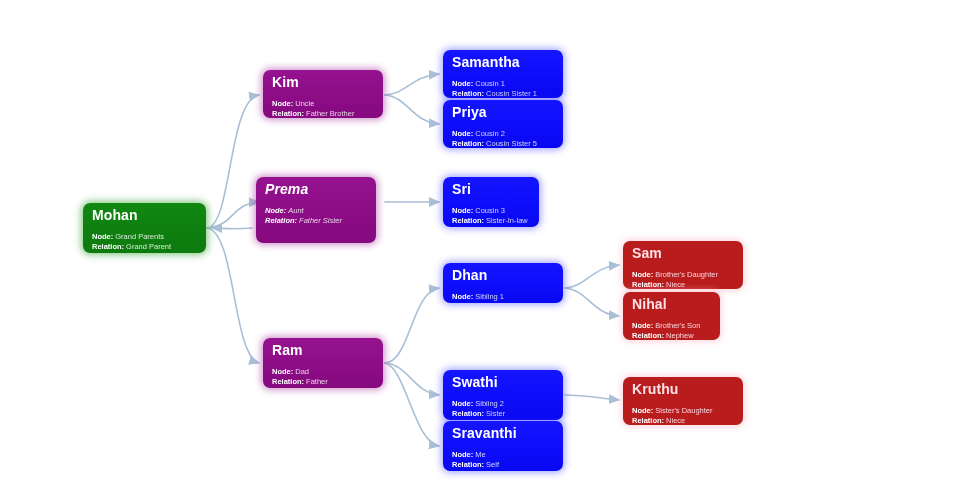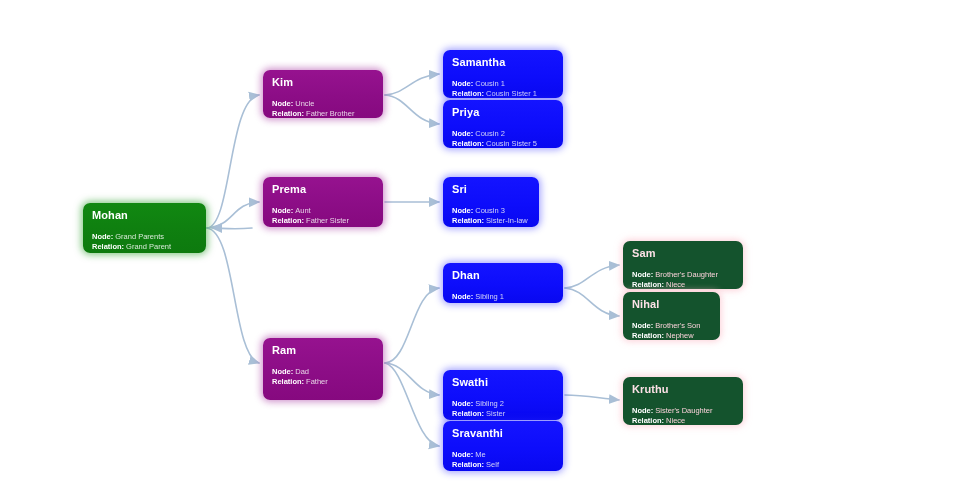--- a/index.html
+++ b/index.html
@@ -34,21 +34,21 @@
   .node {
     position: absolute;
     box-sizing: border-box;
     border-radius: 7px;
     padding: 7px 9px 8px 9px;
     color: #ffffff;
     overflow: hidden;
   }
 
   .node .node-title {
-    font-size: 11px;
+    font-size: 14px;
     font-weight: bold;
     letter-spacing: 0.1px;
     line-height: 10px;
     margin-bottom: 12px;
     color: #ffffff;
   }
 
   .node .node-row {
     font-size: 7.5px;
     line-height: 9.5px;
@@ -79,21 +79,21 @@
   }
   .kind-parent .node-val { color: #e7d4e6; }
 
   .kind-peer {
     background: linear-gradient(180deg, #1414ff 0%, #0d0dfb 55%, #0808f0 100%);
     box-shadow: 0 0 7px 2px rgba(40,40,255,0.40);
   }
   .kind-peer .node-val { color: #d3d3f7; }
 
   .kind-faded {
-    background: #14532d;
+    background: #b91c1c;
     box-shadow: 0 0 6px 2px rgba(252,182,194,0.55);
   }
   .kind-faded .node-title { color: #fde1e7; }
   .kind-faded .node-key { color: #ffffff; }
   .kind-faded .node-val { color: #fbd2da; }
 </style>
 </head>
 <body>
 
 <div id="canvas">
@@ -128,26 +128,26 @@
       <div class="node kind-root" style="left: 83px; top: 203px; width: 123px; height: 50px;">
         <div class="node-title">Mohan</div>
         <div class="node-row"><span class="node-key">Node:</span><span class="node-val">Grand Parents</span></div>
         <div class="node-row"><span class="node-key">Relation:</span><span class="node-val">Grand Parent</span></div>
       </div>
       <div class="node kind-parent" style="left: 263px; top: 70px; width: 120px; height: 48px;">
         <div class="node-title">Kim</div>
         <div class="node-row"><span class="node-key">Node:</span><span class="node-val">Uncle</span></div>
         <div class="node-row"><span class="node-key">Relation:</span><span class="node-val">Father Brother</span></div>
       </div>
-      <div class="node kind-parent" style="left: 263px; top: 177px; width: 120px; height: 50px;">
+      <div class="node kind-parent" style="left: 256px; top: 177px; width: 120px; height: 66px; font-style: italic;">
         <div class="node-title">Prema</div>
         <div class="node-row"><span class="node-key">Node:</span><span class="node-val">Aunt</span></div>
         <div class="node-row"><span class="node-key">Relation:</span><span class="node-val">Father Sister</span></div>
       </div>
-      <div class="node kind-parent" style="left: 263px; top: 338px; width: 120px; height: 62px;">
+      <div class="node kind-parent" style="left: 263px; top: 338px; width: 120px; height: 50px;">
         <div class="node-title">Ram</div>
         <div class="node-row"><span class="node-key">Node:</span><span class="node-val">Dad</span></div>
         <div class="node-row"><span class="node-key">Relation:</span><span class="node-val">Father</span></div>
       </div>
       <div class="node kind-peer" style="left: 443px; top: 50px; width: 120px; height: 48px;">
         <div class="node-title">Samantha</div>
         <div class="node-row"><span class="node-key">Node:</span><span class="node-val">Cousin 1</span></div>
         <div class="node-row"><span class="node-key">Relation:</span><span class="node-val">Cousin Sister 1</span></div>
       </div>
       <div class="node kind-peer" style="left: 443px; top: 100px; width: 120px; height: 48px;">

